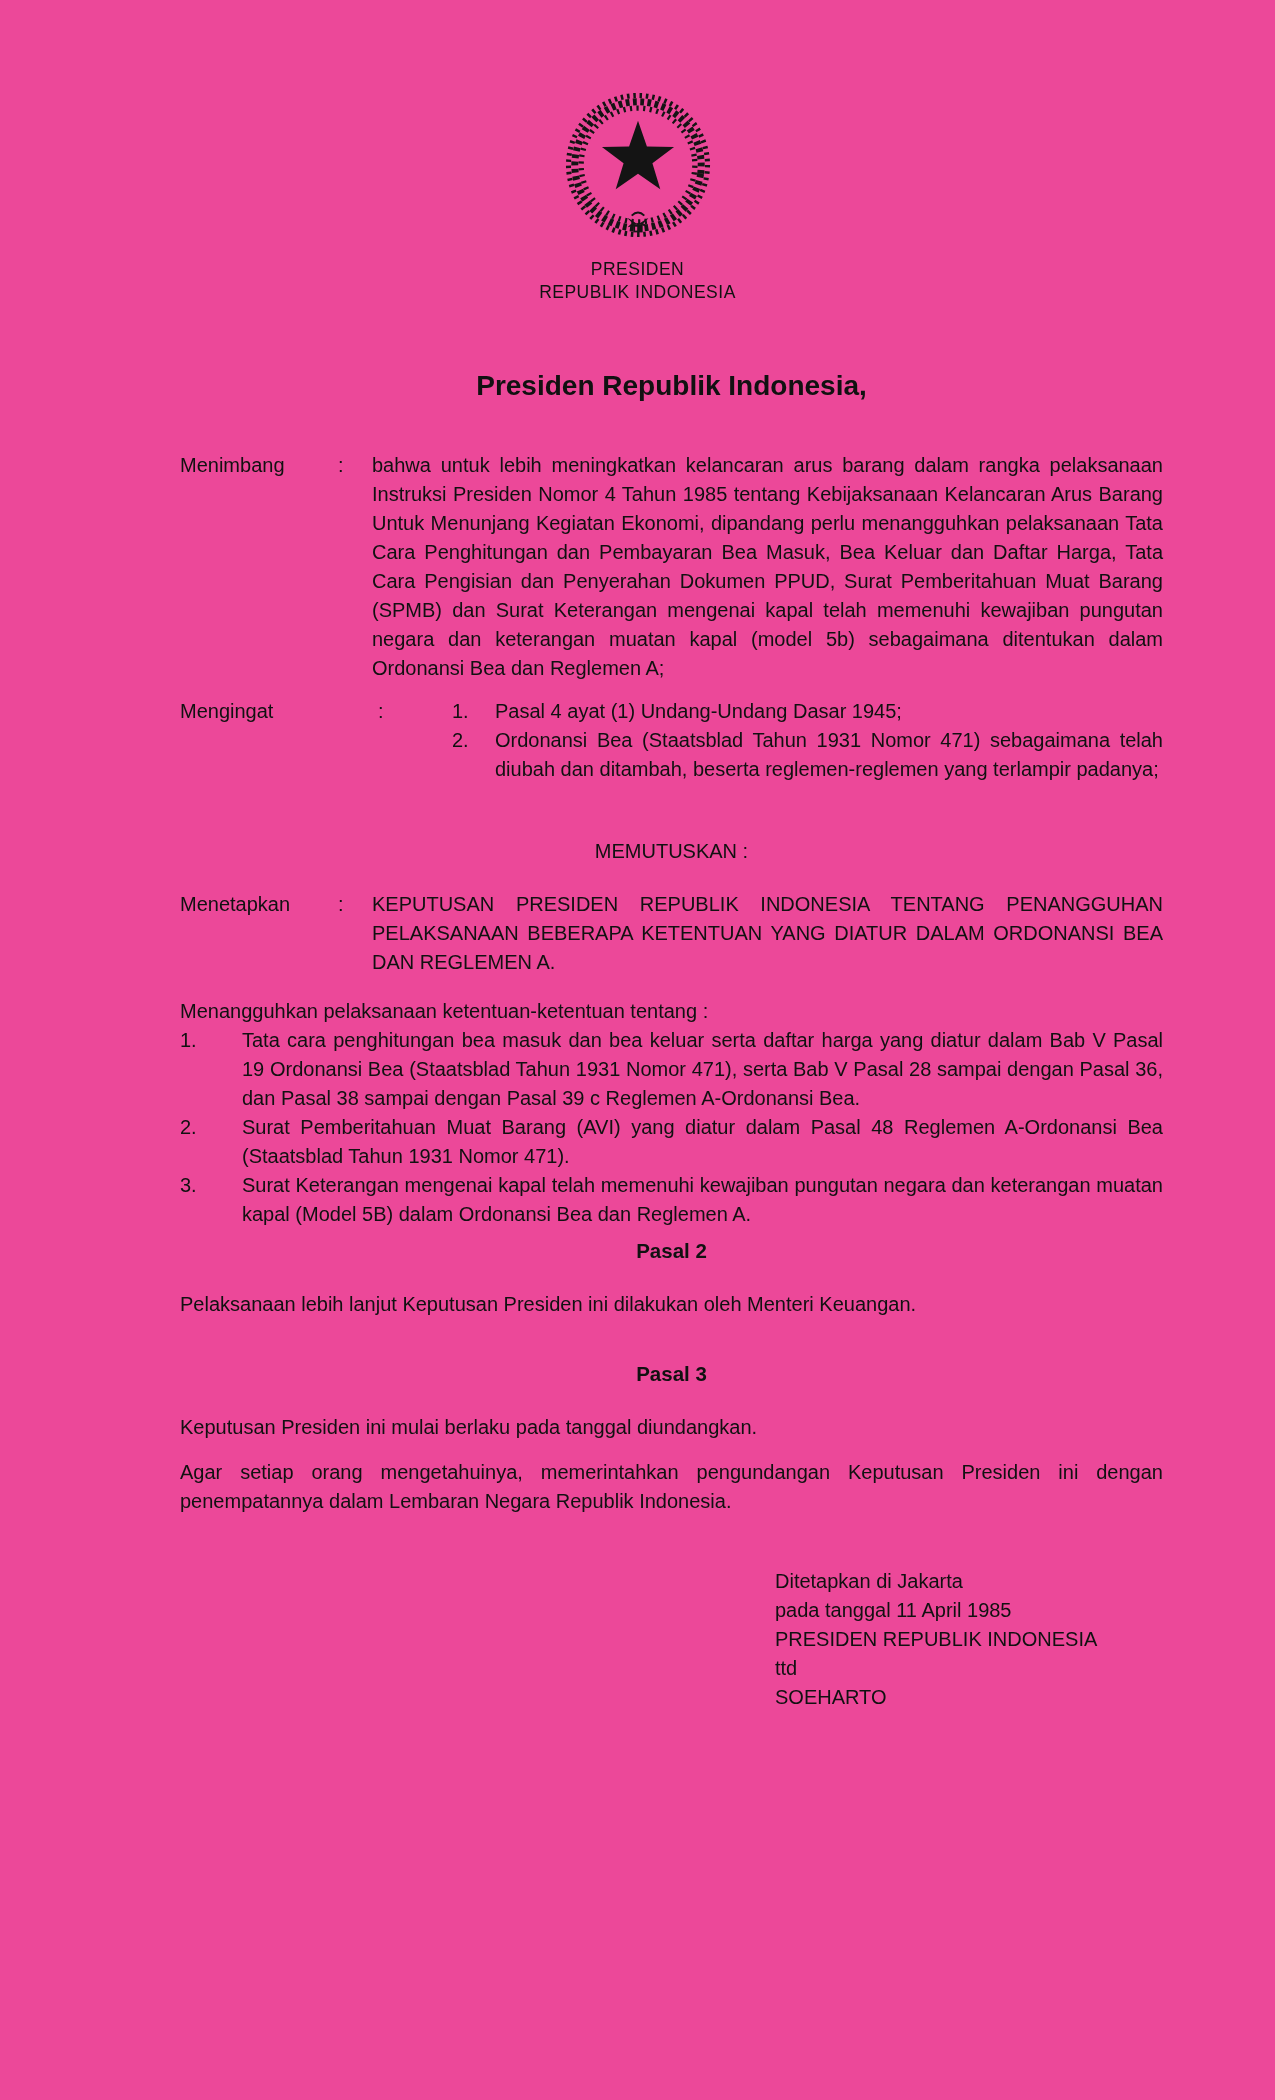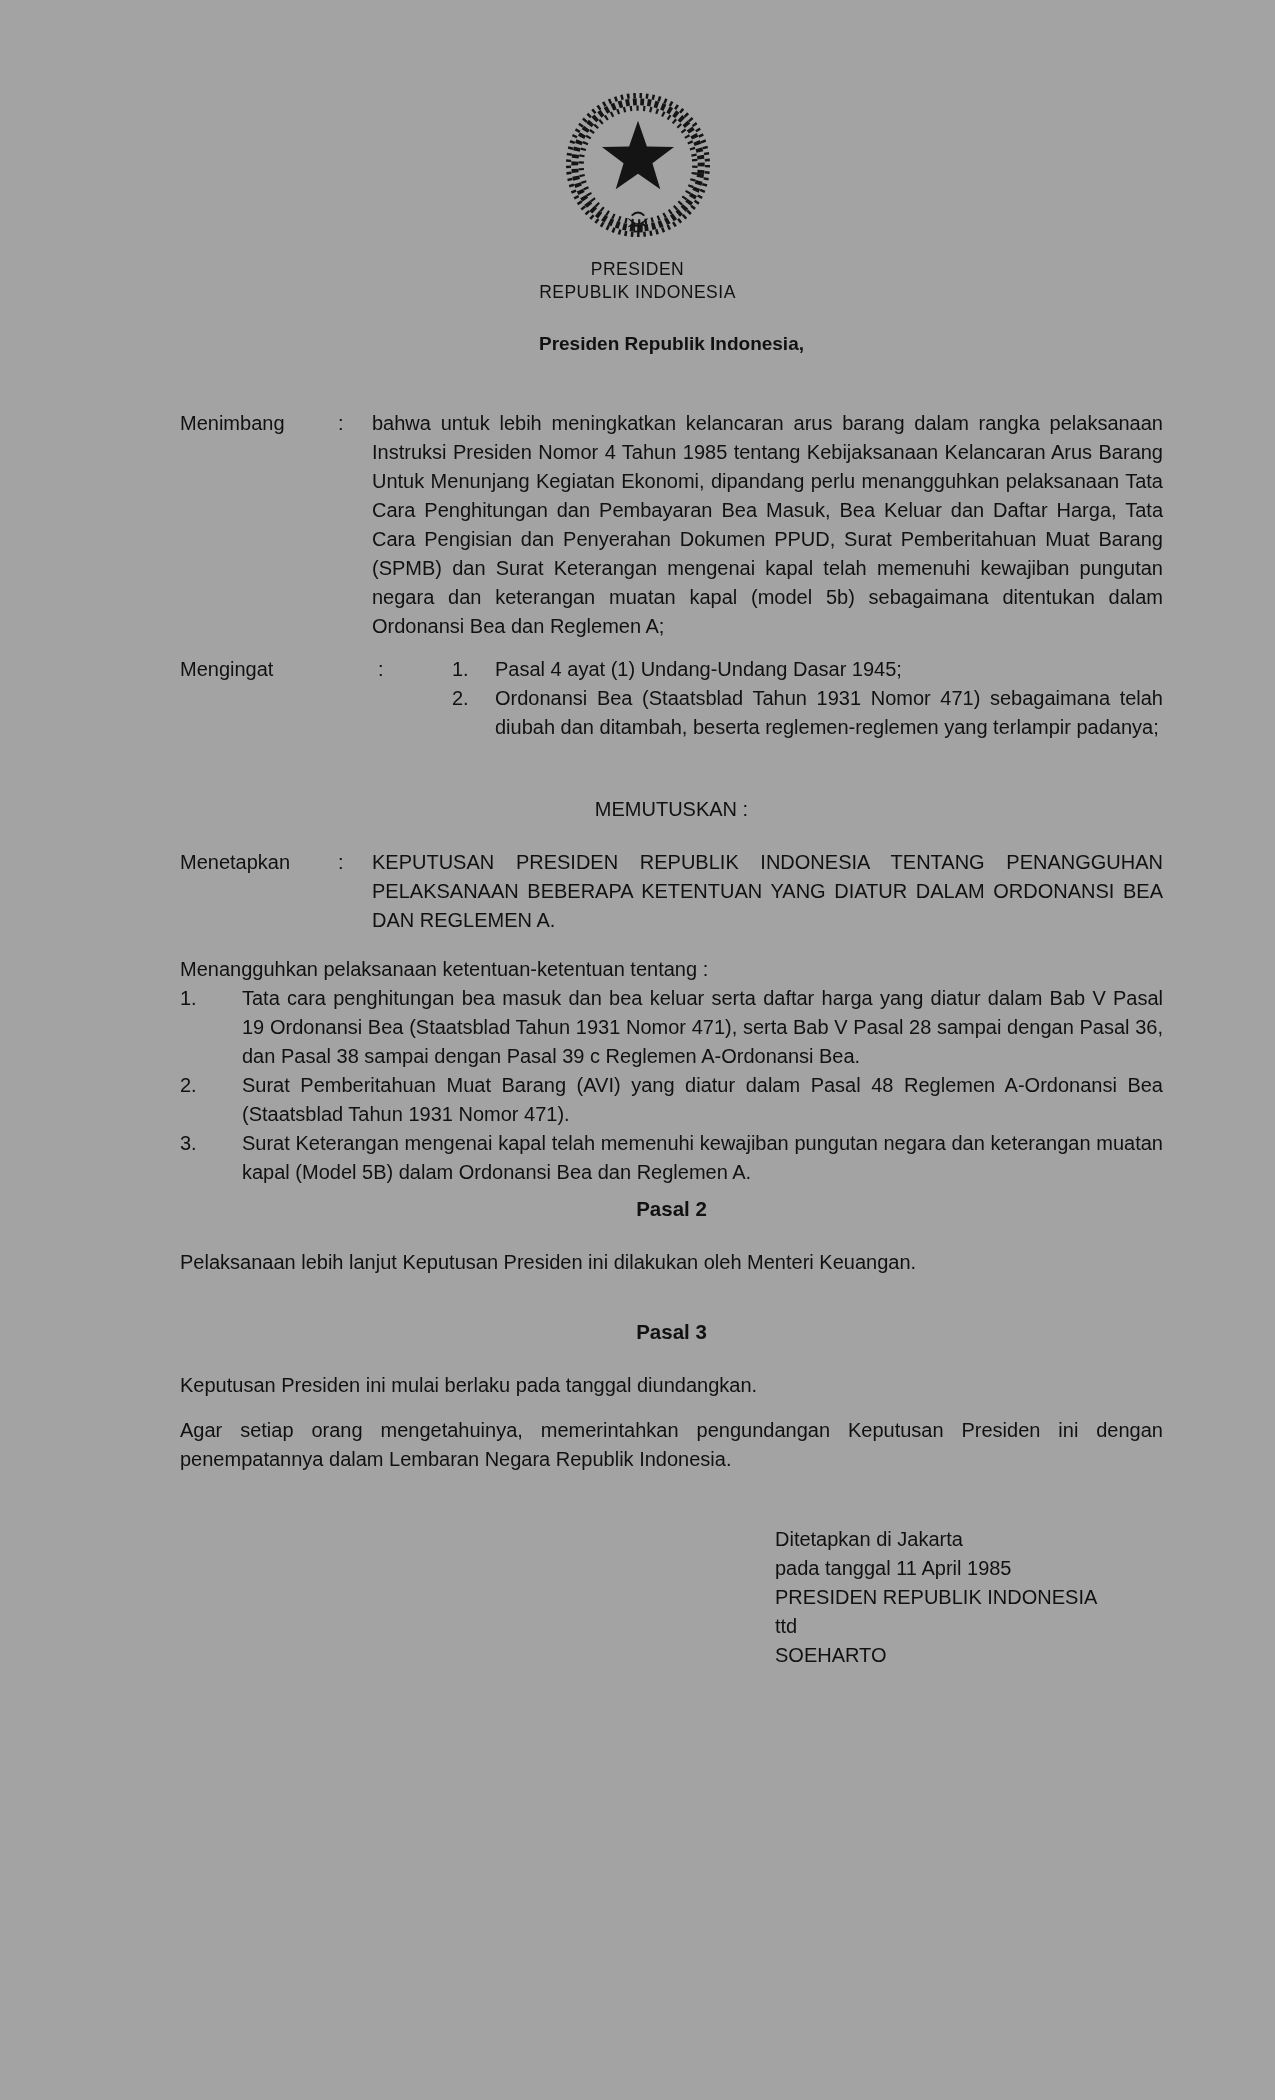--- a/index.html
+++ b/index.html
@@ -1,19 +1,19 @@
 <!DOCTYPE html>
 <html><head>
 <meta charset="utf-8">
 <style>
   html,body{margin:0;padding:0;background:#e8e8e8;}
   .page{
     position:relative;
     width:1275px;height:2100px;
-    background:#a3a3a3;
+    background:#ec4899;
     color:#111;
     font-family:"Liberation Sans", sans-serif;
     overflow:hidden;
     margin:0 auto;
   }
   .content{
     padding-left:180px;
     padding-right:112px;
   }
   
@@ -31,24 +31,24 @@
   }
   
   .doc-title{
     margin-top:56px;
     text-align:center;
     font-weight:bold;
     font-size:20.5px;
     line-height:27px;
   }
   .salutation{
-    margin-top:26px;
+    margin-top:68px;
     text-align:center;
     font-weight:bold;
-    font-size:19px;
+    font-size:28px;
     line-height:27px;
   }
   
   .body-text{font-size:20px;line-height:29px;}
   
   .hang{display:flex;align-items:flex-start;}
   .hang-label{width:158px;flex:0 0 158px;}
   .hang-colon{width:34px;flex:0 0 34px;}
   .hang-body{flex:1;text-align:justify;}
   .m-menimbang{margin-top:52px;}

